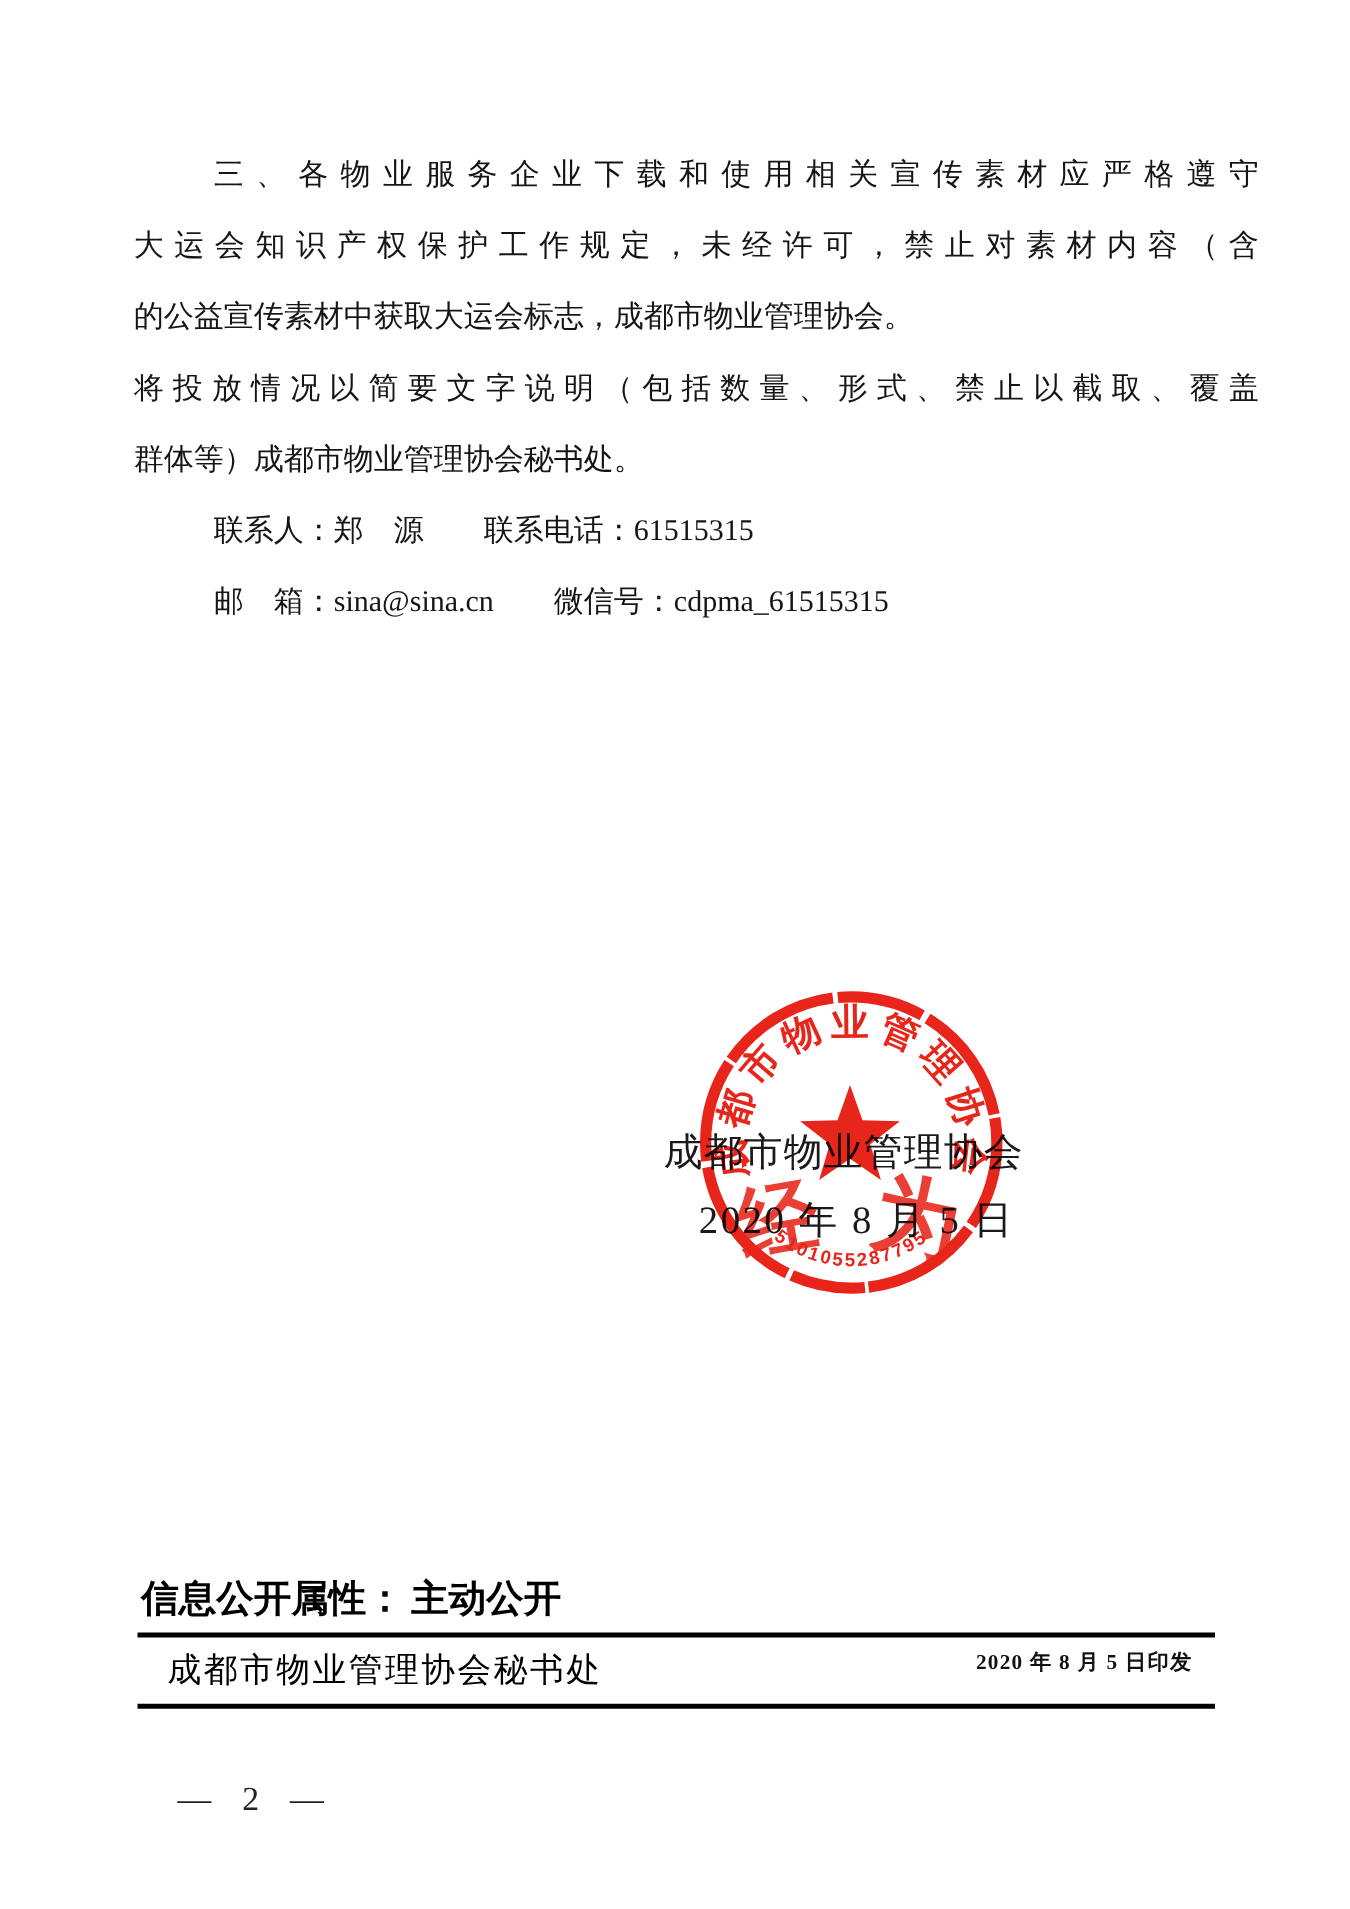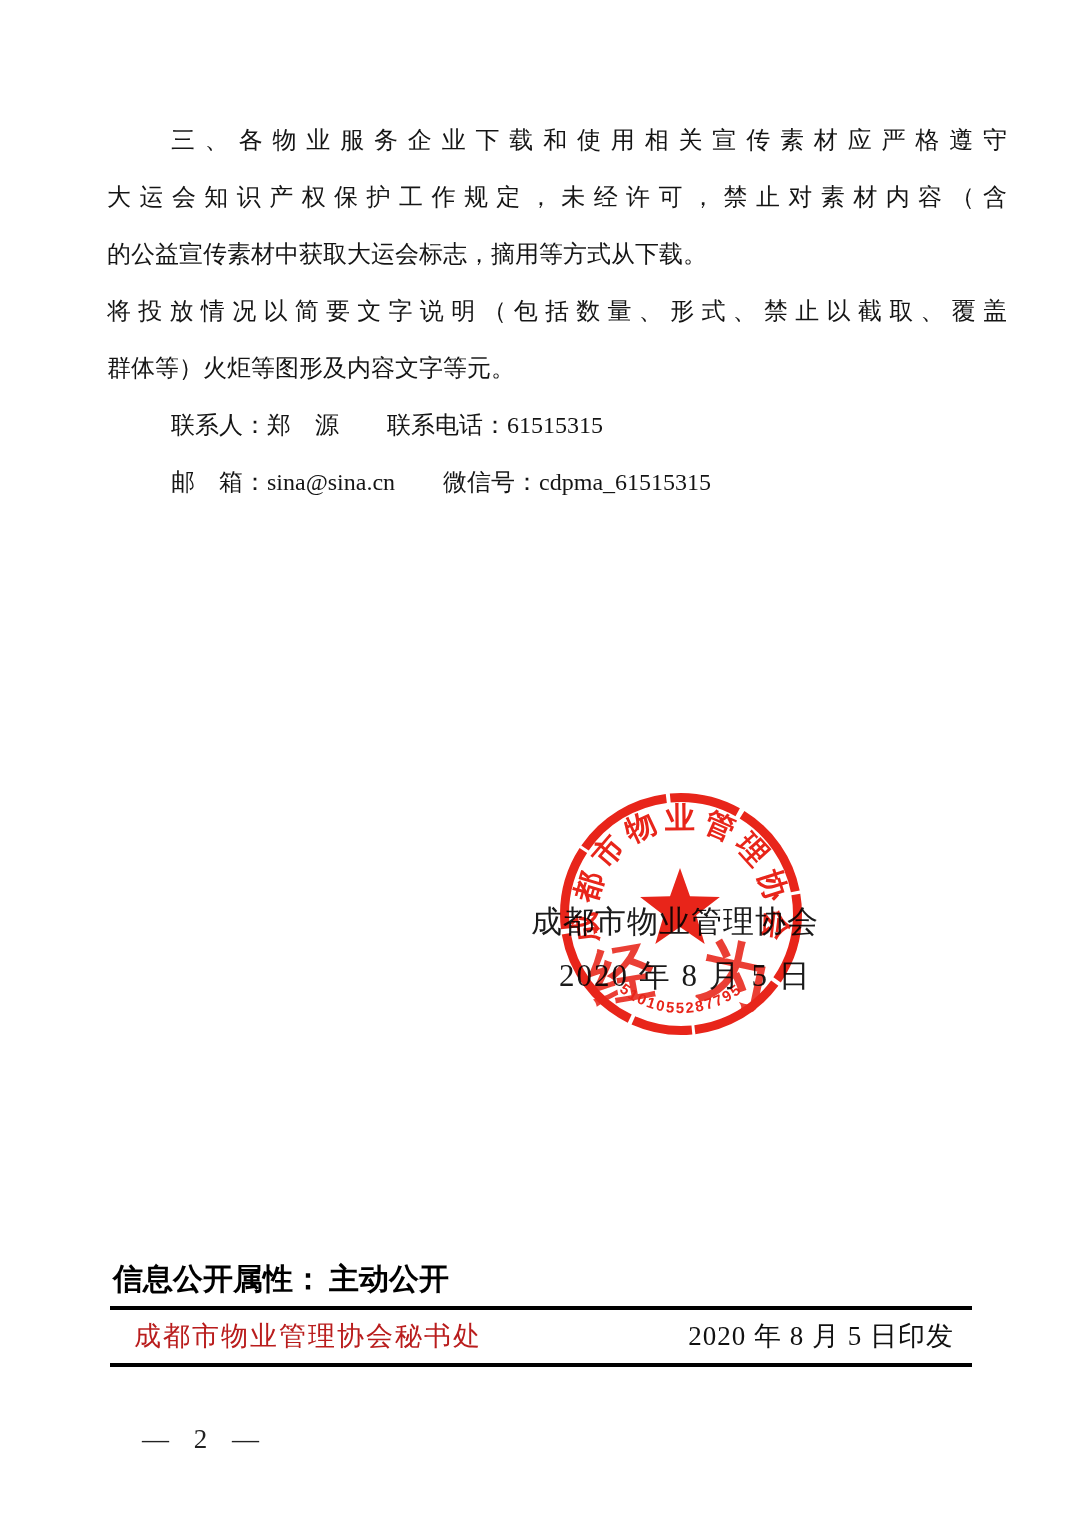--- a/index.html
+++ b/index.html
@@ -39,42 +39,42 @@
     position:absolute; left:113px; top:1259px;
     font-family:Liberation Mono, monospace;
     font-weight:bold; font-size:30px; color:#000;
   }
   .attr-line .attr-value { margin-left:6px; }
   .rule { position:absolute; left:110px; width:862px; height:4px; background:#000; }
   .rule-1 { top:1306px; }
   .rule-2 { top:1363px; }
   .issuer {
     position:absolute; left:134px; top:1318px;
-    font-size:27px; letter-spacing:2px; color:#b91c1c;
+    font-size:27px; letter-spacing:2px; color:#000000;
   }
   .print-date {
     position:absolute; right:126px; top:1318px;
-    font-size:27px; letter-spacing:1px; color:#111;
+    font-size:17px; letter-spacing:1px; color:#111;font-weight:bold;
   }
   .page-number {
     position:absolute; left:142px; top:1424px;
     font-size:27px; letter-spacing:9px; color:#222;
   }
 </style>
 </head>
 <body>
 
 <div class="page">
 
   <div class="body-text">
       <div class="line ind j"><span>三、各物业服务企业下载和使用相关宣传素材应严格遵守</span></div>
       <div class="line j"><span>大运会知识产权保护工作规定，未经许可，禁止对素材内容（含</span></div>
-      <div class="line"><span>的公益宣传素材中获取大运会标志，摘用等方式从下载。</span></div>
+      <div class="line"><span>的公益宣传素材中获取大运会标志，成都市物业管理协会。</span></div>
       <div class="line j"><span>将投放情况以简要文字说明（包括数量、形式、禁止以截取、覆盖</span></div>
-      <div class="line"><span>群体等）火炬等图形及内容文字等元。</span></div>
+      <div class="line"><span>群体等）成都市物业管理协会秘书处。</span></div>
       <div class="line ind"><span>联系人：郑　源　　联系电话：61515315</span></div>
       <div class="line ind"><span>邮　箱：sina@sina.cn　　微信号：cdpma_61515315</span></div>
     </div>
 
   <div class="sig-org">成都市物业管理协会</div>
   <div class="sig-date">2020 年 8 月 5 日</div>
 
   <svg class="seal-svg" viewBox="0 0 260 260">
     <defs>
       <path id="sealArcTop" d="M 48.2 156.6 A 86 86 0 1 1 211.8 156.6" fill="none"></path>

